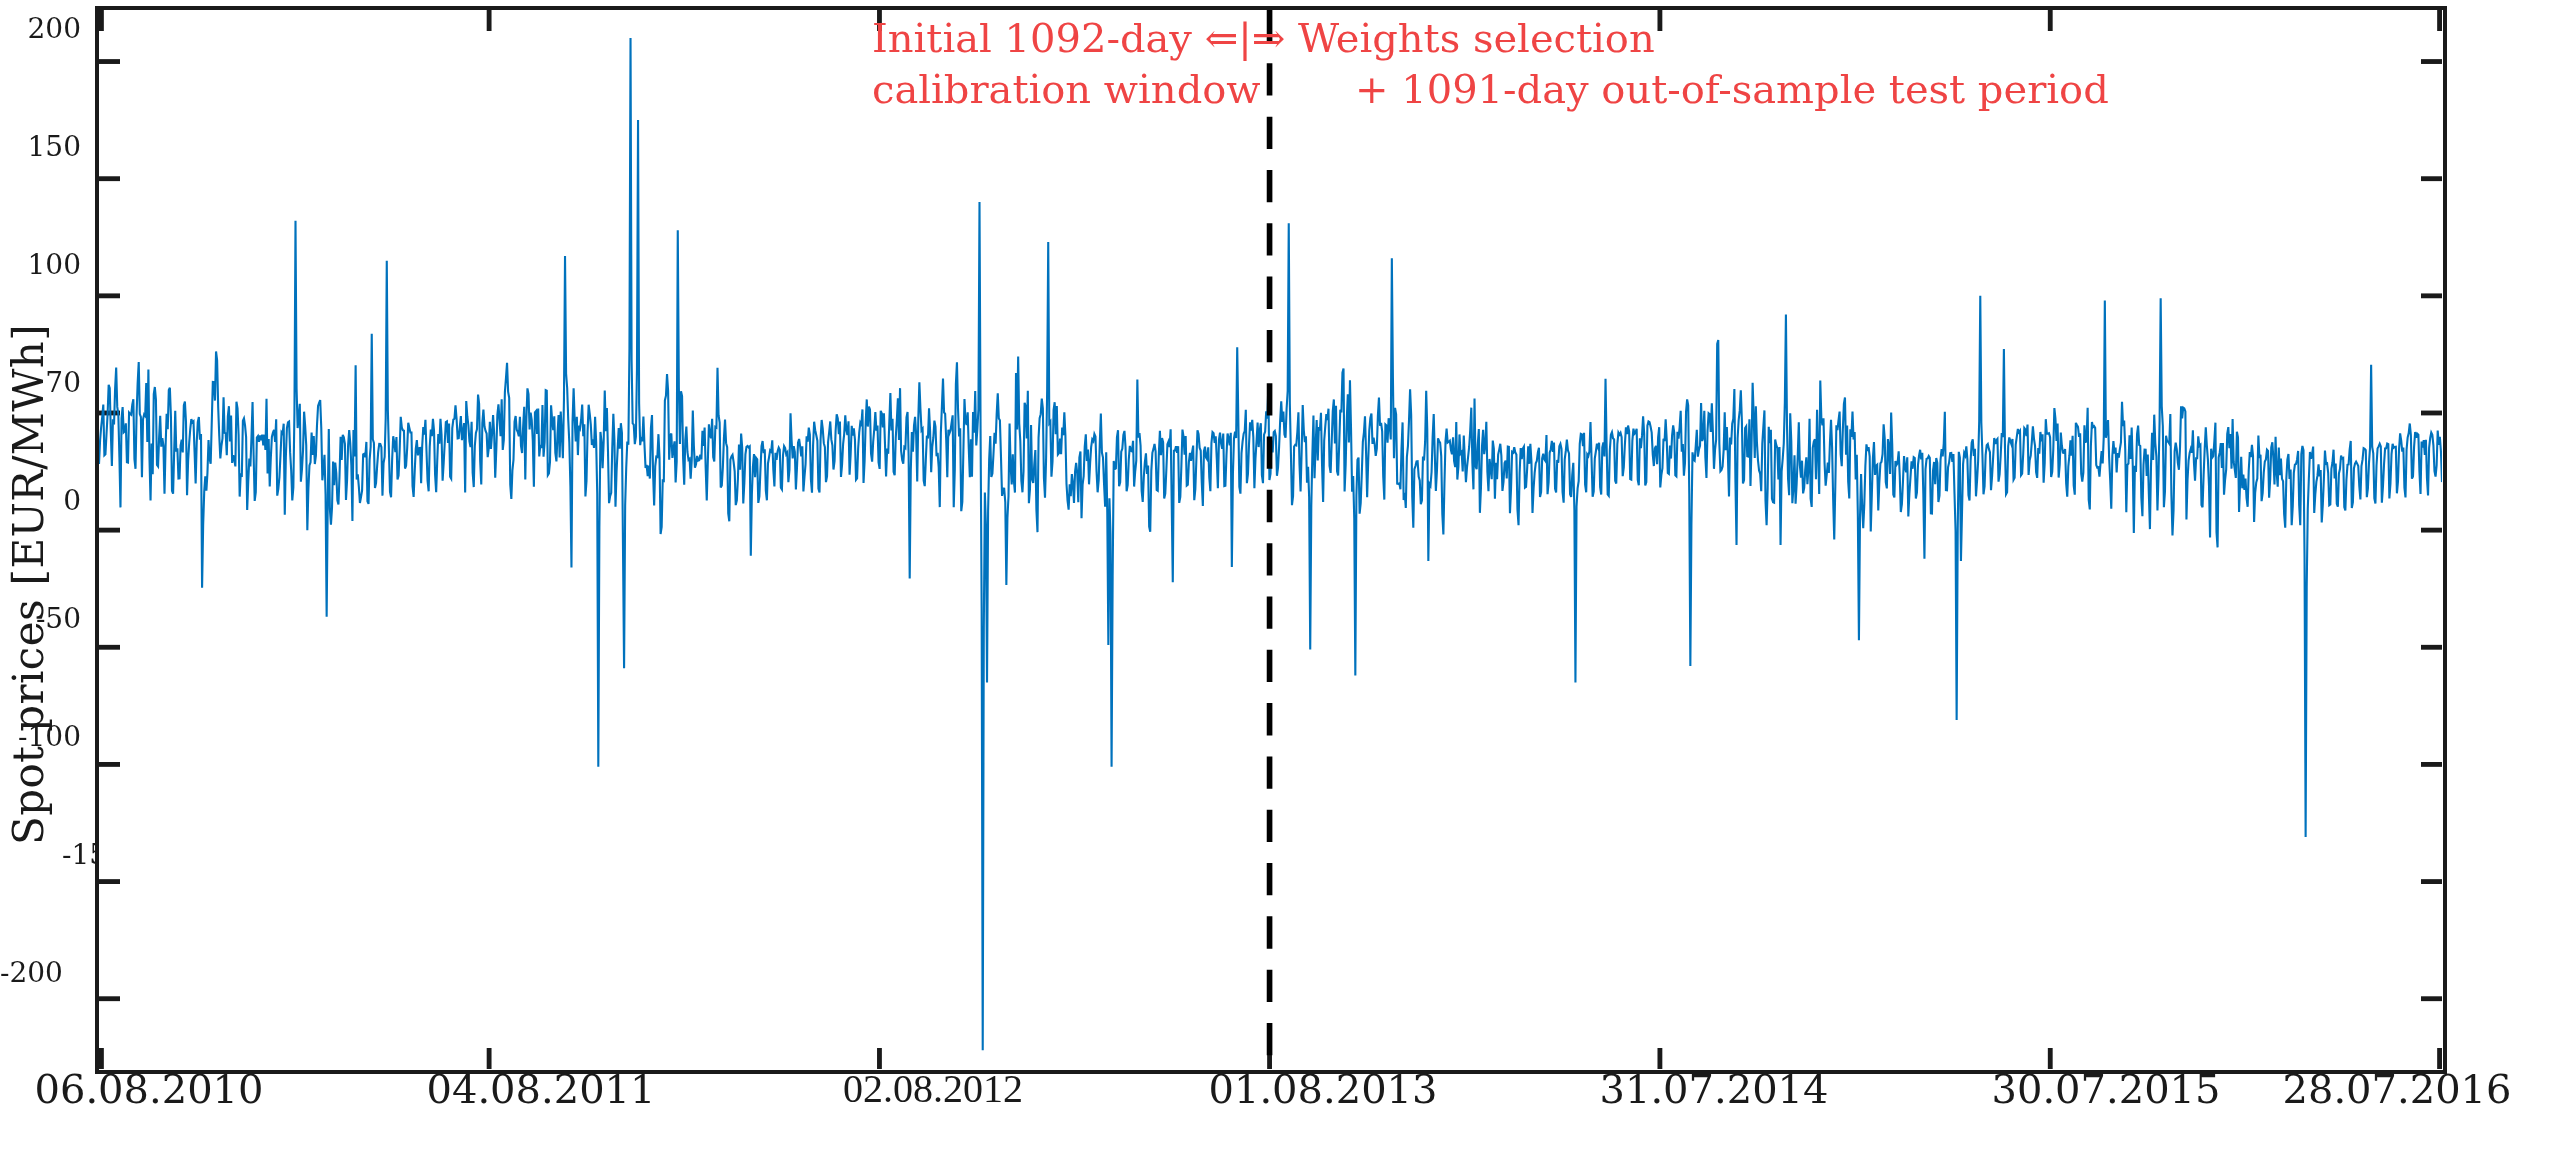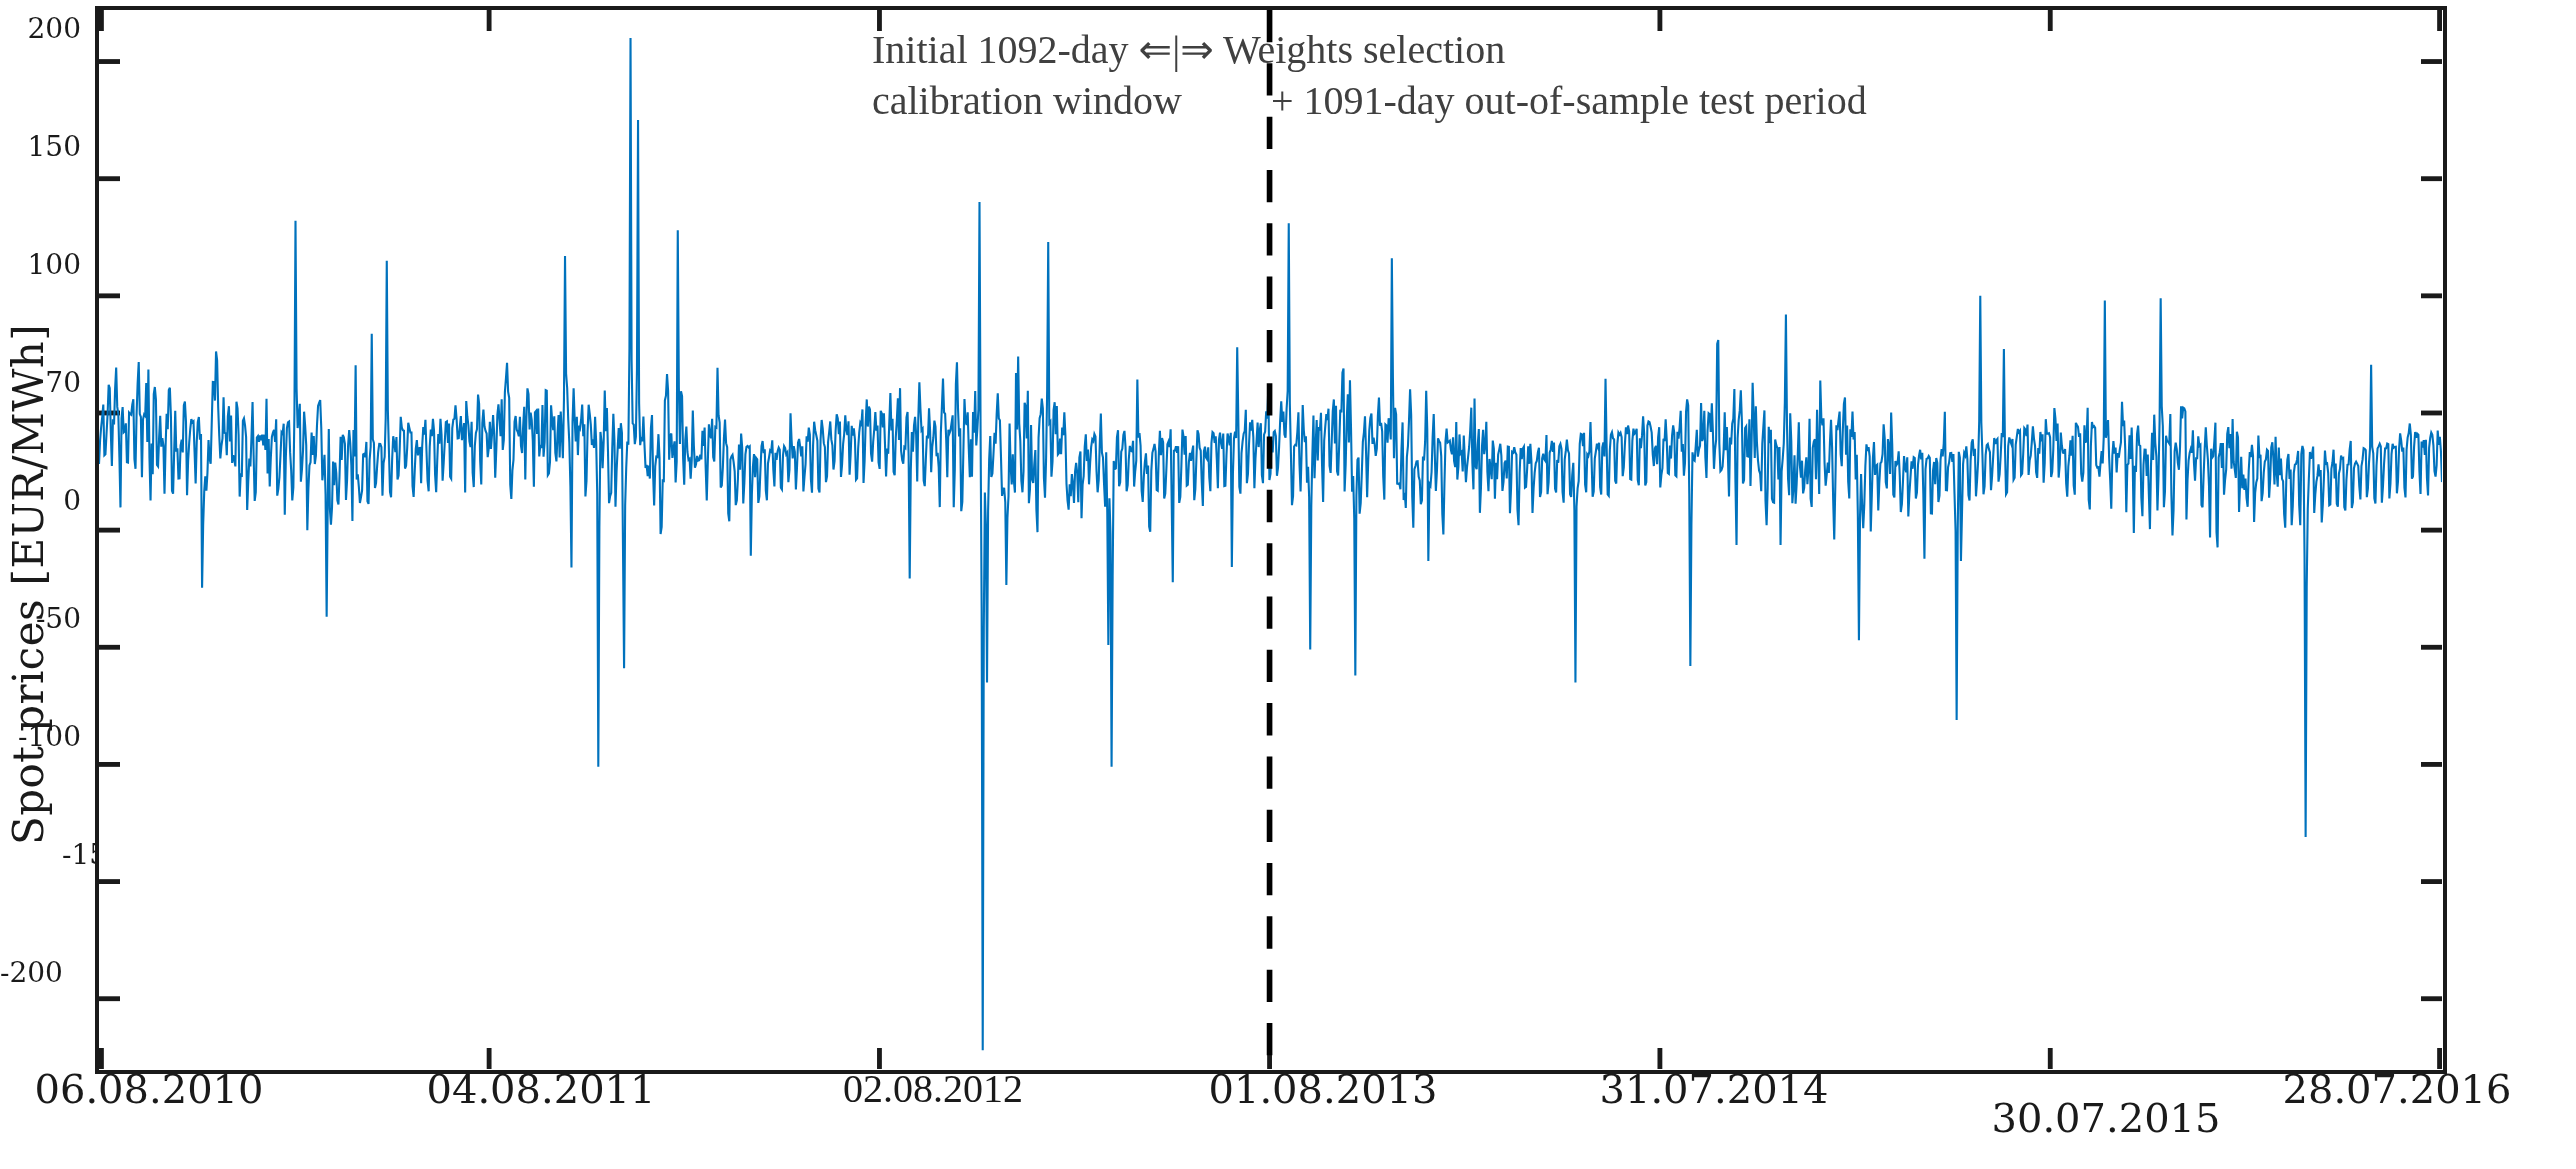--- a/index.html
+++ b/index.html
@@ -57,28 +57,27 @@
     box-sizing:border-box;
     overflow:hidden;
     background:#fff;
   }
   #svgwrap{position:absolute;inset:0;}
   svg{display:block;}
 
   
   #annot{
     position:absolute;
-    left:872px; top:24px;
+    left:872px; top:13px;
     width:727px;
     font-size:40px;
     line-height:1.28;
     white-space:nowrap;
-    color:#404040;
+    color:#ef4444;
     pointer-events:none;
-    font-family:Liberation Serif, serif;
   }
   #annot .ln{display:block;}
   #annot .l1{ text-align:left; }
   #annot .l2{ text-align:left; padding-left:0px;}
 
   .arrowgap{display:inline-block;}
 </style>
 </head>
 <body>
 
@@ -94,21 +93,21 @@
   <div class="ytick" style="left:0;width:81px;top:605px;text-align:right;">-50</div>
   <div class="ytick" style="left:0;width:81px;top:723px;text-align:right;">-100</div>
   <div class="ytick" style="left:0;width:81px;top:841px;text-align:right;padding-left:44px;">-150</div>
   <div class="ytick" style="left:0;width:81px;top:959px;text-align:left;">-200</div>
 
   <div class="xtick" style="left:149px;">06.08.2010</div>
   <div class="xtick" style="left:541px;">04.08.2011</div>
   <div class="xtick" style="left:933px;font-family:Liberation Serif, serif;">02.08.2012</div>
   <div class="xtick" style="left:1323px;">01.08.2013</div>
   <div class="xtick" style="left:1714px;">31.07.2014</div>
-  <div class="xtick" style="left:2106px;margin-top:29px;">30.07.2015</div>
+  <div class="xtick" style="left:2106px;">30.07.2015</div>
   <div class="xtick" style="left:2397px;">28.07.2016</div>
 
   <div id="plotbox">
     <div id="svgwrap">
       <svg id="chart" width="2343" height="1059" viewBox="0 0 2901 1311" preserveAspectRatio="none">
         <g id="ticks-g">
             <line x1="0" x2="26" y1="63.809734513274336" y2="63.809734513274336" stroke="#1a1a1a" stroke-width="6"></line>
             <line x1="2875" x2="2901" y1="63.809734513274336" y2="63.809734513274336" stroke="#1a1a1a" stroke-width="6"></line>
             <line x1="0" x2="26" y1="208.83185840707964" y2="208.83185840707964" stroke="#1a1a1a" stroke-width="6"></line>
             <line x1="2875" x2="2901" y1="208.83185840707964" y2="208.83185840707964" stroke="#1a1a1a" stroke-width="6"></line>

